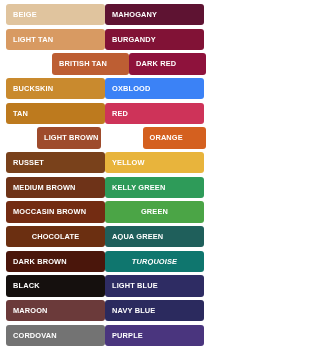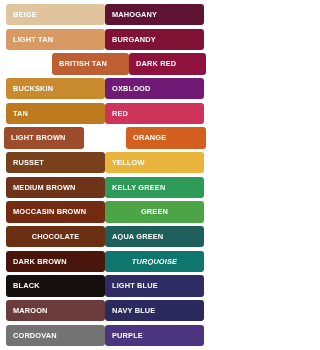--- a/index.html
+++ b/index.html
@@ -89,34 +89,34 @@
         <span class="swatch-label">BRITISH TAN</span>
       </div>
       <div class="swatch align-left" style="background-color: rgb(142, 18, 60);">
         <span class="swatch-label">DARK RED</span>
       </div>
     </div>
     <div class="swatch-row">
       <div class="swatch align-left" style="background-color: rgb(201, 138, 46);">
         <span class="swatch-label">BUCKSKIN</span>
       </div>
-      <div class="swatch align-left" style="background-color: #701a75;">
+      <div class="swatch align-left" style="background-color: #3b82f6;">
         <span class="swatch-label">OXBLOOD</span>
       </div>
     </div>
     <div class="swatch-row">
       <div class="swatch align-left" style="background-color: rgb(189, 122, 30);">
         <span class="swatch-label">TAN</span>
       </div>
       <div class="swatch align-left" style="background-color: rgb(206, 51, 89);">
         <span class="swatch-label">RED</span>
       </div>
     </div>
     <div class="swatch-row">
-      <div class="swatch align-left" style="background-color: rgb(158, 75, 44);">
+      <div class="swatch align-left" style="background-color: rgb(158, 75, 44); margin-left: 33px;">
         <span class="swatch-label">LIGHT BROWN</span>
       </div>
       <div class="swatch align-left" style="background-color: rgb(212, 96, 31); margin-left: 42px;">
         <span class="swatch-label">ORANGE</span>
       </div>
     </div>
     <div class="swatch-row">
       <div class="swatch align-left" style="background-color: rgb(121, 65, 27);">
         <span class="swatch-label">RUSSET</span>
       </div>

